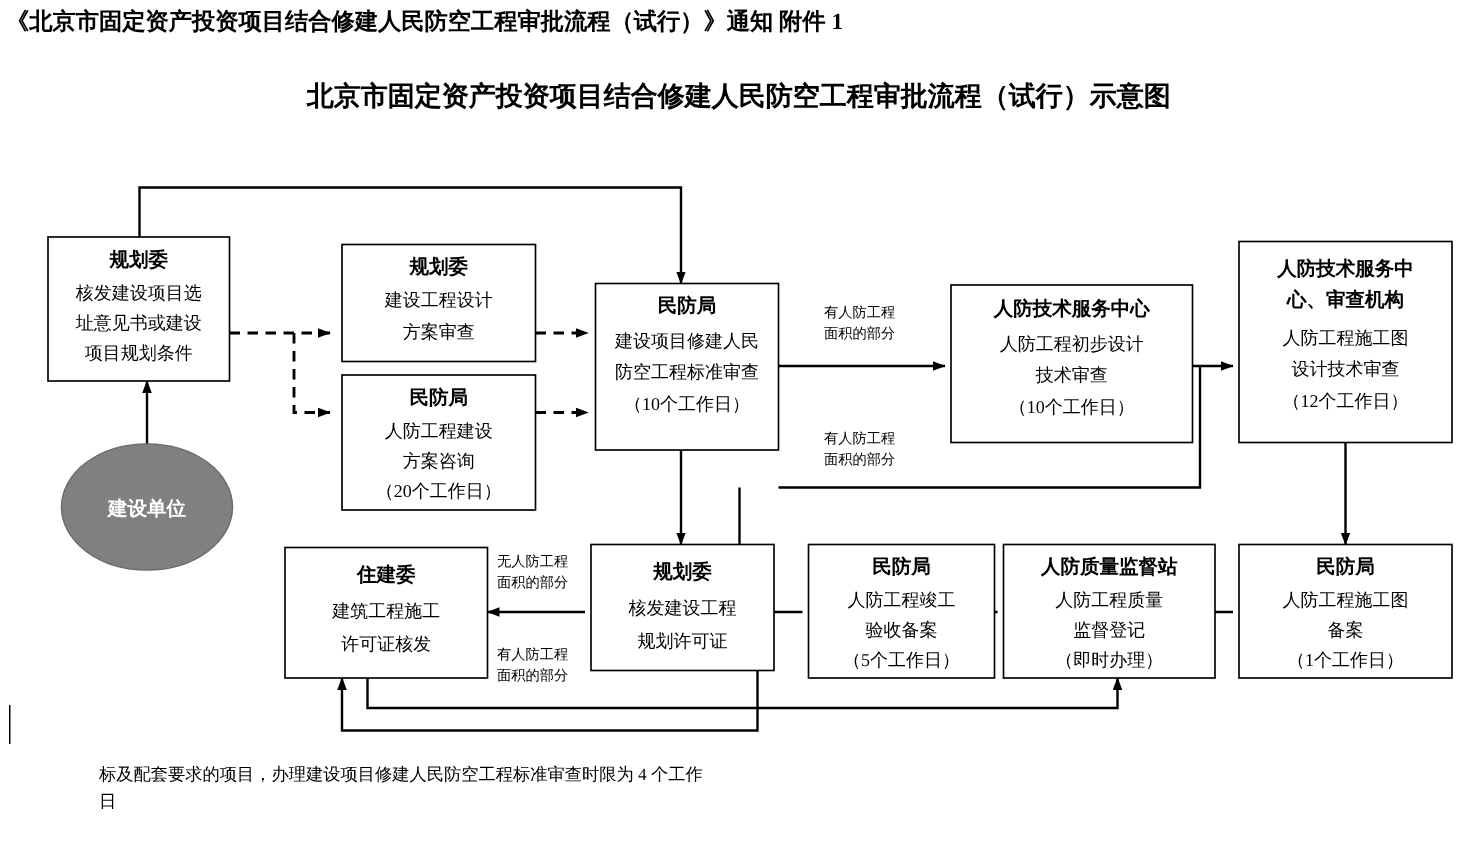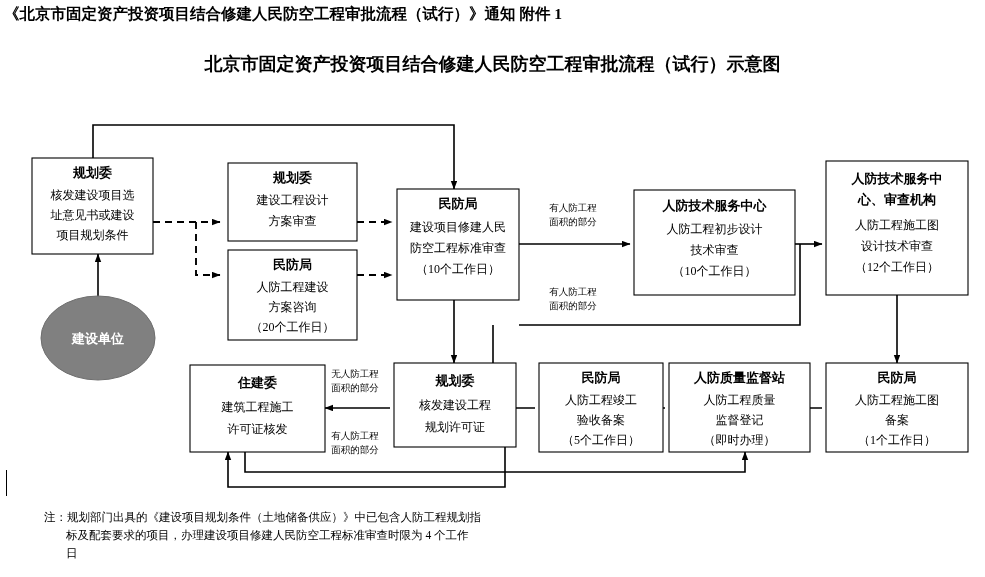--- a/index.html
+++ b/index.html
@@ -264,18 +264,17 @@
       <text class="t-edge" x="355" y="377">无人防工程</text>
       <text class="t-edge" x="355" y="391">面积的部分</text>
     </g>
     <g>
       <text class="t-edge" x="355" y="439">有人防工程</text>
       <text class="t-edge" x="355" y="453">面积的部分</text>
     </g>
   </svg>
 
   <div class="note">
-    <div class="l1">注：规划部门出具的《建设项目规划条件（土地储备供应）》中已包含人防工程规划指</div>
     <div class="l2">标及配套要求的项目，办理建设项目修建人民防空工程标准审查时限为 4 个工作</div>
     <div class="l3">日</div>
   </div>
 
 </div>
 
 </body></html>

